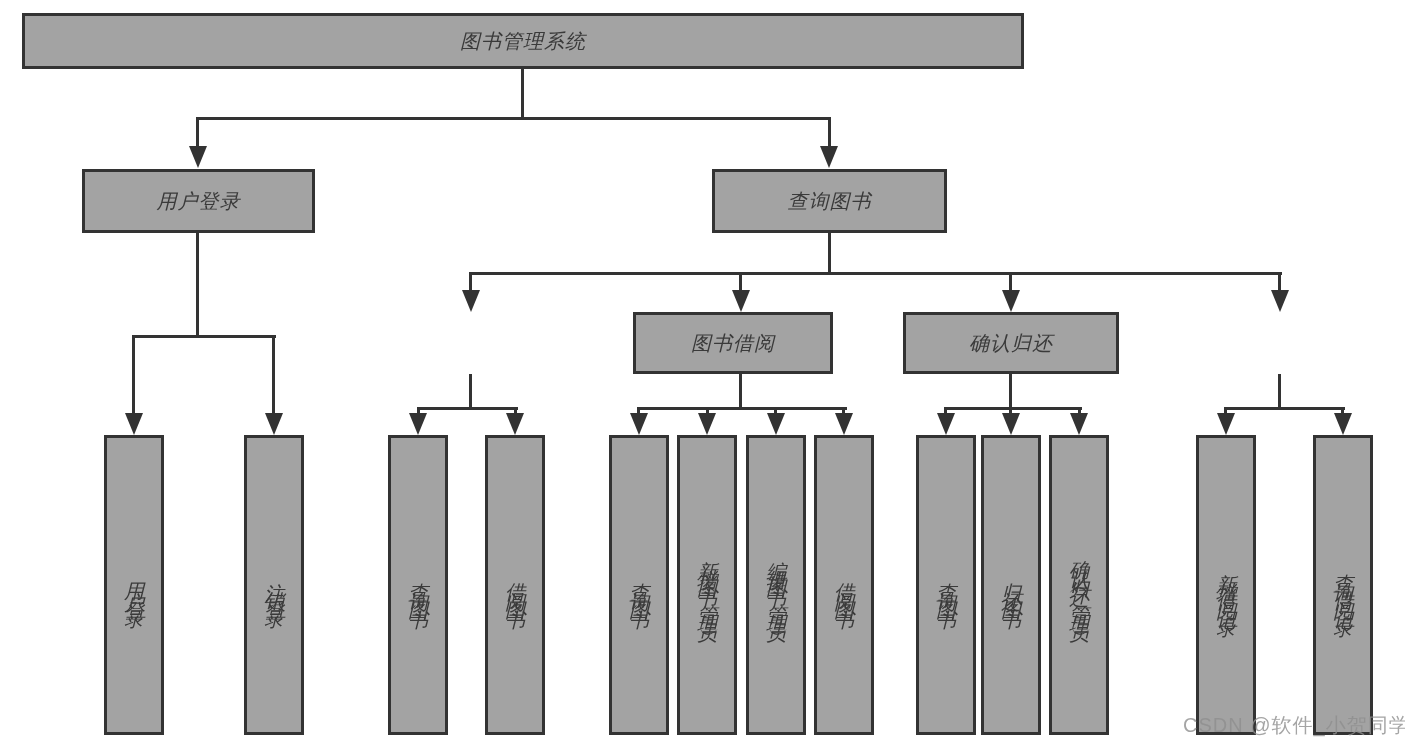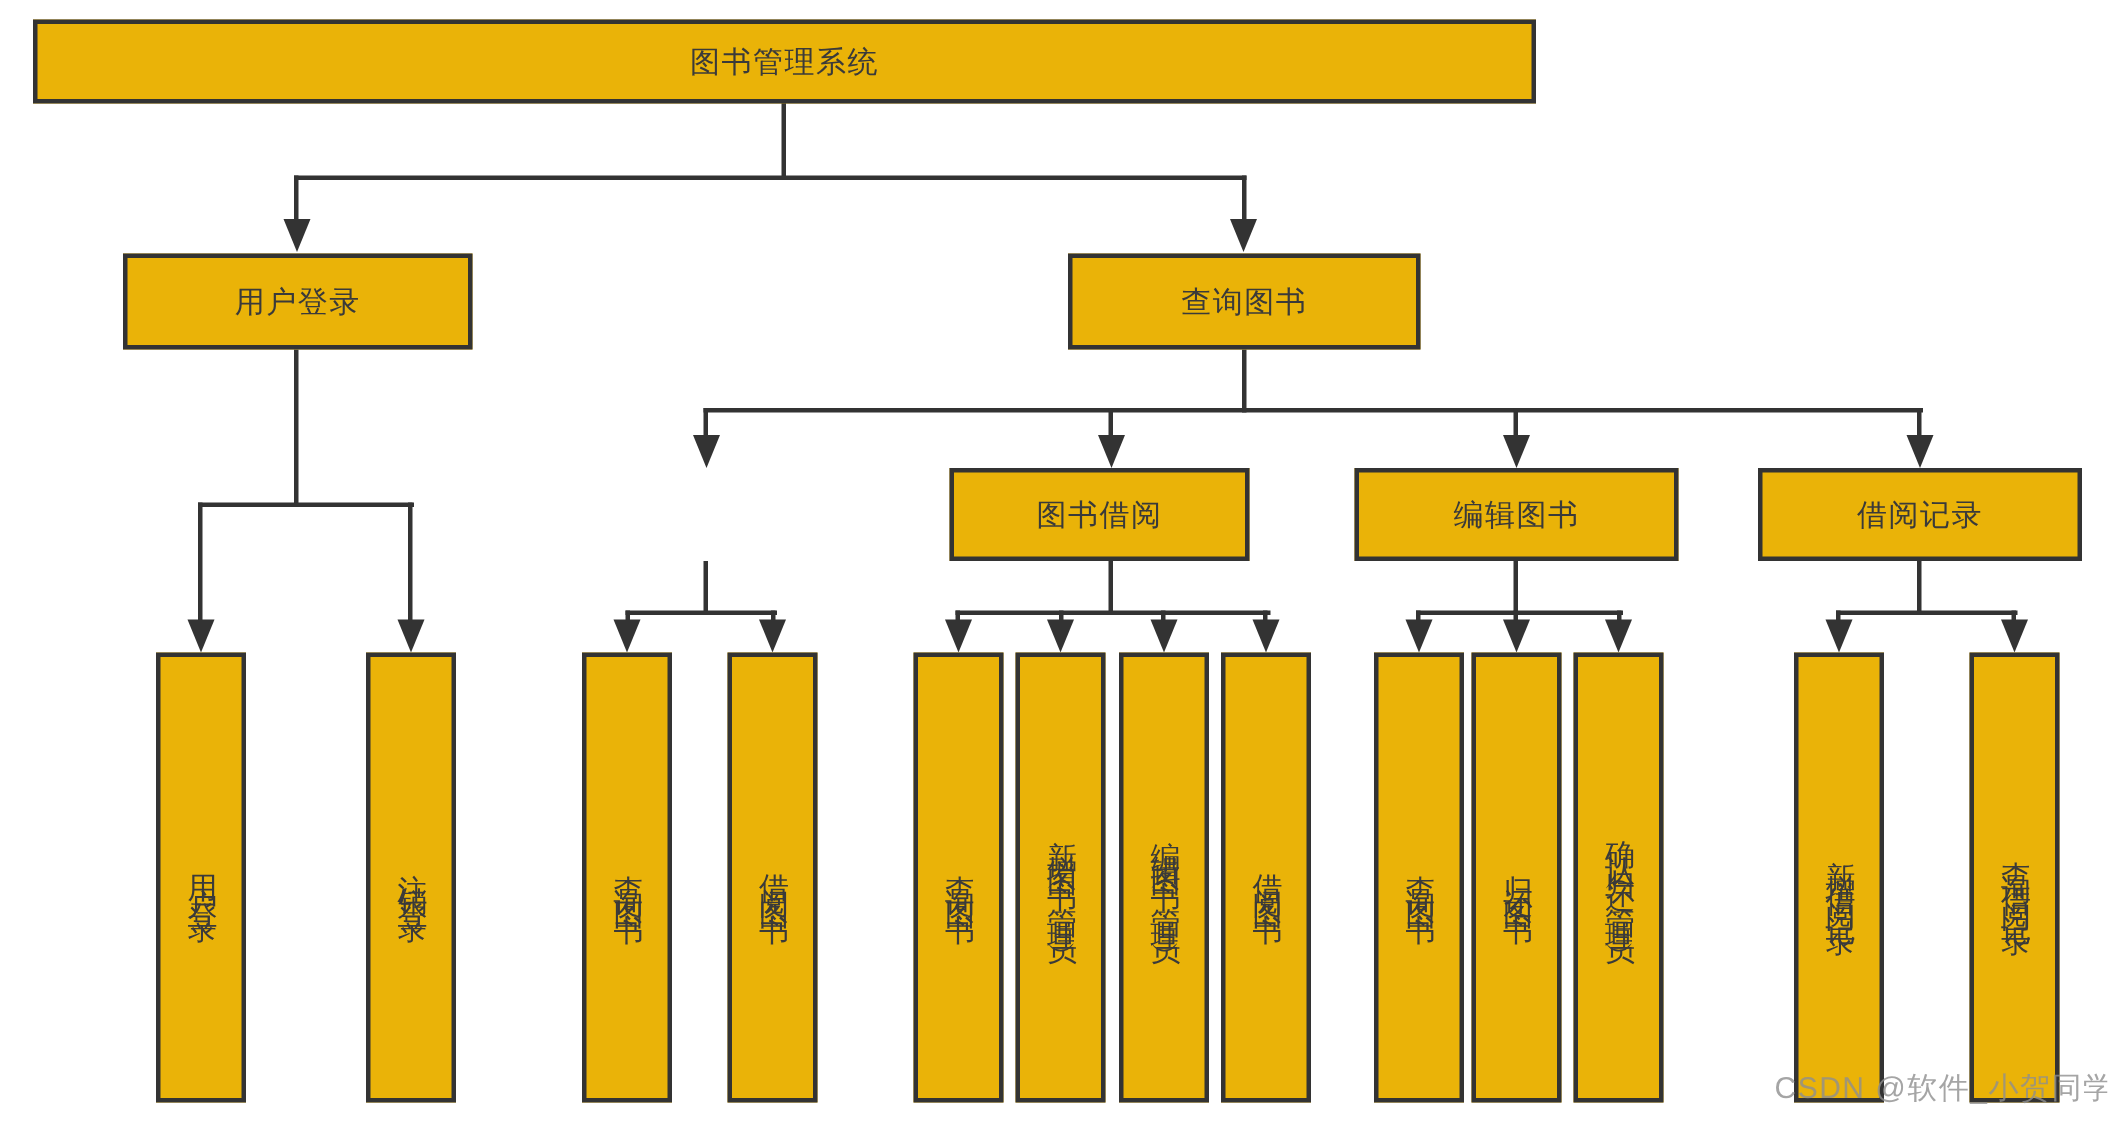--- a/index.html
+++ b/index.html
@@ -3,23 +3,23 @@
 <meta charset="utf-8">
 <style>
   * { margin:0; padding:0; box-sizing:border-box; }
   html,body { background:#ffffff; }
   body { font-family:"Liberation Sans","DejaVu Sans",sans-serif; }
   .canvas {
     position:relative; width:1405px; height:747px;
     background:#ffffff; overflow:hidden; color:#3a3a3a;
   }
   .node {
-    position:absolute; border:3px solid #333333; background:#eab308;
+    position:absolute; border:3px solid #333333; background:#a3a3a3;
     display:flex; align-items:center; justify-content:center;
-    font-size:20px; letter-spacing:1px; color:#3a3a3a; z-index:2;
+    font-size:20px; letter-spacing:1px; color:#3a3a3a; z-index:2;font-style:italic;
   }
   .vert {
     writing-mode:vertical-rl; text-orientation:mixed;
     letter-spacing:9px; line-height:1.15; font-size:20px;
   }
   .hl { position:absolute; height:3px; background:#333333; z-index:1; }
   .vl { position:absolute; width:3px;  background:#333333; z-index:1; }
   .arr {
     position:absolute; width:0; height:0; z-index:1;
     border-left:9px solid transparent; border-right:9px solid transparent;
@@ -60,22 +60,21 @@
   <div class="vl" style="left:469px;  top:272px; height:21px;"></div>
   <div class="arr" style="left:462px;  top:290px;"></div>
   <div class="vl" style="left:739px;  top:272px; height:21px;"></div>
   <div class="arr" style="left:732px;  top:290px;"></div>
   <div class="vl" style="left:1009px; top:272px; height:21px;"></div>
   <div class="arr" style="left:1002px; top:290px;"></div>
   <div class="vl" style="left:1278px; top:272px; height:21px;"></div>
   <div class="arr" style="left:1271px; top:290px;"></div>
 
   <div class="node" style="left:633px; top:312px; width:200px; height:62px;">图书借阅</div>
-  <div class="node" style="left:903px; top:312px; width:216px; height:62px;">编辑图书</div>
-  <div class="node" style="left:1172px; top:312px; width:216px; height:62px;">借阅记录</div>
+  <div class="node" style="left:903px; top:312px; width:216px; height:62px;">确认归还</div>
 
   <div class="vl" style="left:469px; top:374px; height:35px;"></div>
   <div class="hl" style="left:417px; top:407px; width:101px;"></div>
   <div class="vl" style="left:417px; top:407px; height:10px;"></div>
   <div class="arr" style="left:409px; top:413px;"></div>
   <div class="vl" style="left:514px; top:407px; height:10px;"></div>
   <div class="arr" style="left:506px; top:413px;"></div>
 
   <div class="vl" style="left:739px; top:374px; height:35px;"></div>
   <div class="hl" style="left:637px; top:407px; width:210px;"></div>

